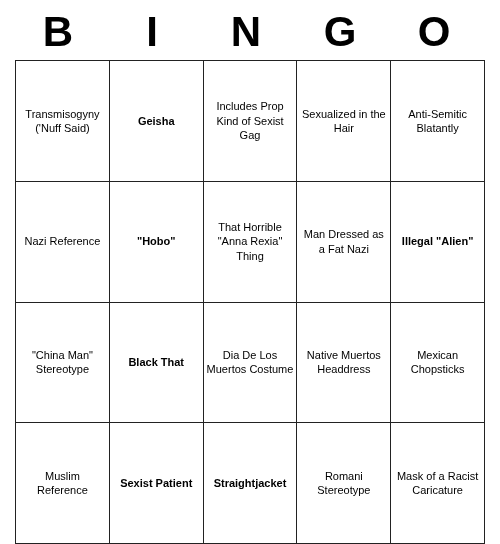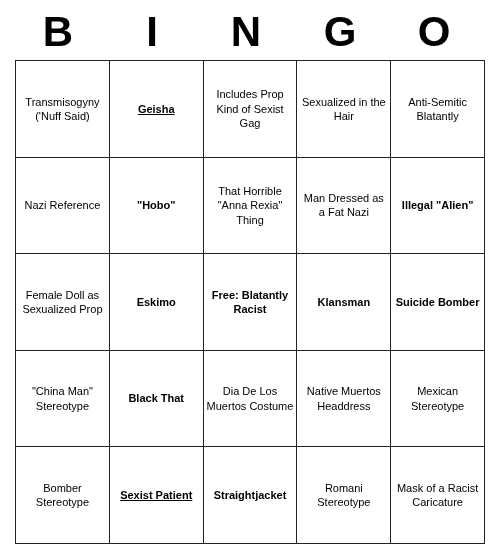--- a/index.html
+++ b/index.html
@@ -38,21 +38,20 @@
       padding: 4px 3px;
       font-size: 11px;
       line-height: 1.3;
       width: 94px;
       height: 82px;
     }
     .cell-large {
       font-size: 22px;
       font-weight: bold;
       line-height: 1.2;
-      text-decoration: underline;
     }
     .cell-medium {
       font-size: 16px;
       font-weight: bold;
     }
     .cell-xlarge {
       font-size: 26px;
       font-weight: bold;
       line-height: 1.1;
     }
@@ -82,34 +81,27 @@
         <td>Anti-Semitic Blatantly</td>
       </tr>
       <tr>
         <td>Nazi Reference</td>
         <td class="cell-medium">"Hobo"</td>
         <td>That Horrible "Anna Rexia" Thing</td>
         <td>Man Dressed as a Fat Nazi</td>
         <td class="cell-xlarge">Illegal "Alien"</td>
       </tr>
       <tr>
-        <td>Female Doll as Sexualized Prop</td>
-        <td class="cell-medium">Eskimo</td>
-        <td class="cell-free">Free: Blatantly Racist</td>
-        <td class="cell-medium">Klansman</td>
-        <td class="cell-medium">Suicide Bomber</td>
-      </tr>
-      <tr>
         <td>"China Man" Stereotype</td>
         <td class="cell-xlarge">Black That</td>
         <td>Dia De Los Muertos Costume</td>
         <td>Native Muertos Headdress</td>
-        <td>Mexican Stereotype</td>
+        <td>Mexican Chopsticks</td>
       </tr>
       <tr>
-        <td>Bomber Stereotype</td>
+        <td>Muslim Reference</td>
         <td class="cell-large">Sexist Patient</td>
         <td class="cell-medium">Straightjacket</td>
         <td>Romani Stereotype</td>
         <td>Mask of a Racist Caricature</td>
       </tr>
     </tbody>
 </table>
 
 </body></html>

